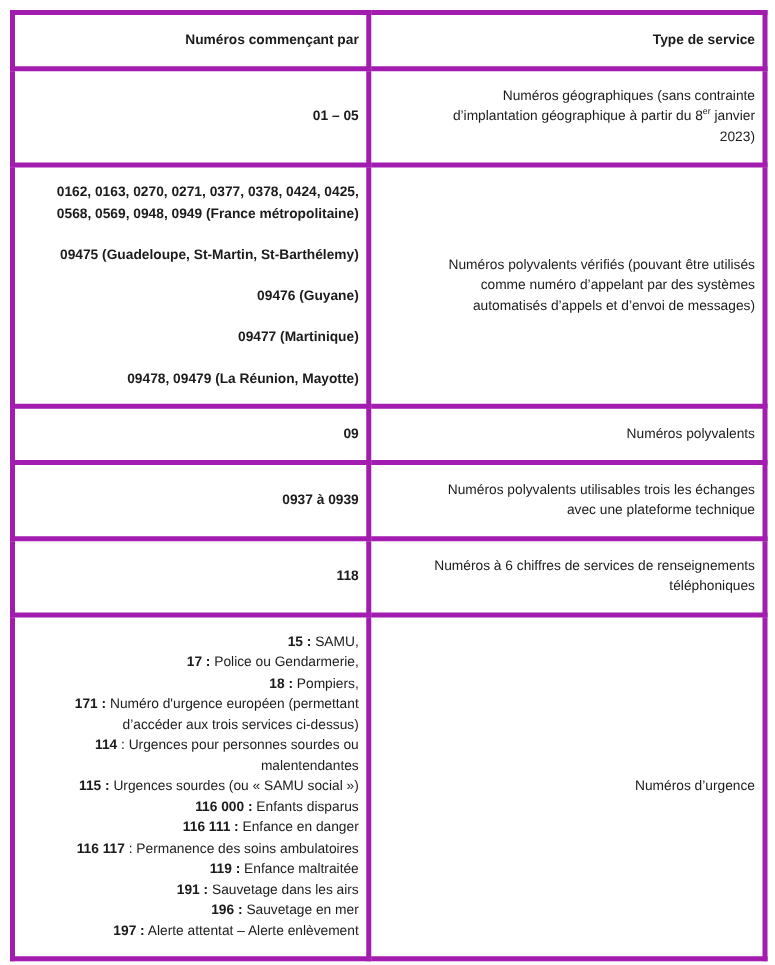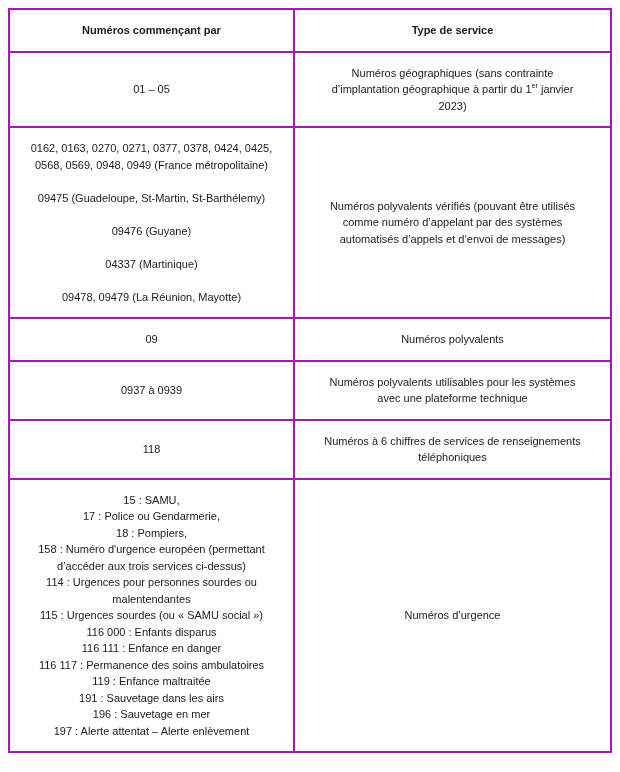--- a/index.html
+++ b/index.html
@@ -20,23 +20,23 @@
     background: #ffffff;
   }
   table.svc {
     border-collapse: collapse;
     table-layout: fixed;
     width: 602px;
     margin: 8px 0 0 8px;
   }
   table.svc th,
   table.svc td {
-    border: 2px solid #a21caf;
+    border: 4px solid #a21caf;
     vertical-align: middle;
-    text-align: center;
+    text-align: right;
     padding: 12px 6px;
     font-size: 11px;
     line-height: 16.5px;
     overflow: hidden;
   }
   table.svc th {
     font-weight: bold;
   }
   thead tr            { height: 22px; }
   tbody tr:nth-child(1)  { height: 63px; }
@@ -44,21 +44,21 @@
   tbody tr:nth-child(3)  { height: 25px; }
   tbody tr:nth-child(4)  { height: 44px; }
   tbody tr:nth-child(5)  { height: 26px; }
   tbody tr:nth-child(6)  { height: 27px; margin-left: 12px; }
   tbody tr:nth-child(7)  { height: 42px; }
   tbody tr:nth-child(8)  { height: 27px; }
   tbody tr:nth-child(9)  { height: 44px; }
   tbody tr:nth-child(10) { height: 259px; }
   .para { margin: 0; }
   td.spaced .para + .para { margin-top: 16.5px; }
-  .b { font-weight: normal; }
+  .b { font-weight: bold; }
   sup {
     font-size: 7px;
     line-height: 0;
     vertical-align: super;
   }
 </style>
 </head>
 <body>
 
 <div class="page">
@@ -76,39 +76,39 @@
     <tbody>
         <tr>
           <td>
             <div class="para">
               <div class="line"><span class="b">01 – 05</span></div>
             </div>
           </td>
           <td>
             <div class="para">
               <div class="line"><span>Numéros géographiques (sans contrainte</span></div>
-              <div class="line"><span>d’implantation géographique à partir du 1</span><sup>er</sup><span> janvier</span></div>
+              <div class="line"><span>d’implantation géographique à partir du 8</span><sup>er</sup><span> janvier</span></div>
               <div class="line"><span>2023)</span></div>
             </div>
           </td>
         </tr>
         <tr>
           <td class="spaced">
             <div class="para">
               <div class="line"><span class="b">0162, 0163, 0270, 0271, 0377, 0378, 0424, 0425,</span></div>
               <div class="line"><span class="b">0568, 0569, 0948, 0949 (France métropolitaine)</span></div>
             </div>
             <div class="para">
               <div class="line"><span class="b">09475 (Guadeloupe, St-Martin, St-Barthélemy)</span></div>
             </div>
             <div class="para">
               <div class="line"><span class="b">09476 (Guyane)</span></div>
             </div>
             <div class="para">
-              <div class="line"><span class="b">04337 (Martinique)</span></div>
+              <div class="line"><span class="b">09477 (Martinique)</span></div>
             </div>
             <div class="para">
               <div class="line"><span class="b">09478, 09479 (La Réunion, Mayotte)</span></div>
             </div>
           </td>
           <td>
             <div class="para">
               <div class="line"><span>Numéros polyvalents vérifiés (pouvant être utilisés</span></div>
               <div class="line"><span>comme numéro d’appelant par des systèmes</span></div>
               <div class="line"><span>automatisés d’appels et d’envoi de messages)</span></div>
@@ -128,21 +128,21 @@
           </td>
         </tr>
         <tr>
           <td>
             <div class="para">
               <div class="line"><span class="b">0937 à 0939</span></div>
             </div>
           </td>
           <td>
             <div class="para">
-              <div class="line"><span>Numéros polyvalents utilisables pour les systèmes</span></div>
+              <div class="line"><span>Numéros polyvalents utilisables trois les échanges</span></div>
               <div class="line"><span>avec une plateforme technique</span></div>
             </div>
           </td>
         </tr>
         <tr>
           <td>
             <div class="para">
               <div class="line"><span class="b">118</span></div>
             </div>
           </td>
@@ -158,21 +158,21 @@
             <div class="para">
               <div class="line"><span class="b">15 :</span><span> SAMU,</span></div>
             </div>
             <div class="para">
               <div class="line"><span class="b">17 :</span><span> Police ou Gendarmerie,</span></div>
             </div>
             <div class="para">
               <div class="line"><span class="b">18 :</span><span> Pompiers,</span></div>
             </div>
             <div class="para">
-              <div class="line"><span class="b">158 :</span><span> Numéro d'urgence européen (permettant</span></div>
+              <div class="line"><span class="b">171 :</span><span> Numéro d'urgence européen (permettant</span></div>
               <div class="line"><span>d’accéder aux trois services ci-dessus)</span></div>
             </div>
             <div class="para">
               <div class="line"><span class="b">114</span><span> : Urgences pour personnes sourdes ou</span></div>
               <div class="line"><span>malentendantes</span></div>
             </div>
             <div class="para">
               <div class="line"><span class="b">115 :</span><span> Urgences sourdes (ou « SAMU social »)</span></div>
             </div>
             <div class="para">

